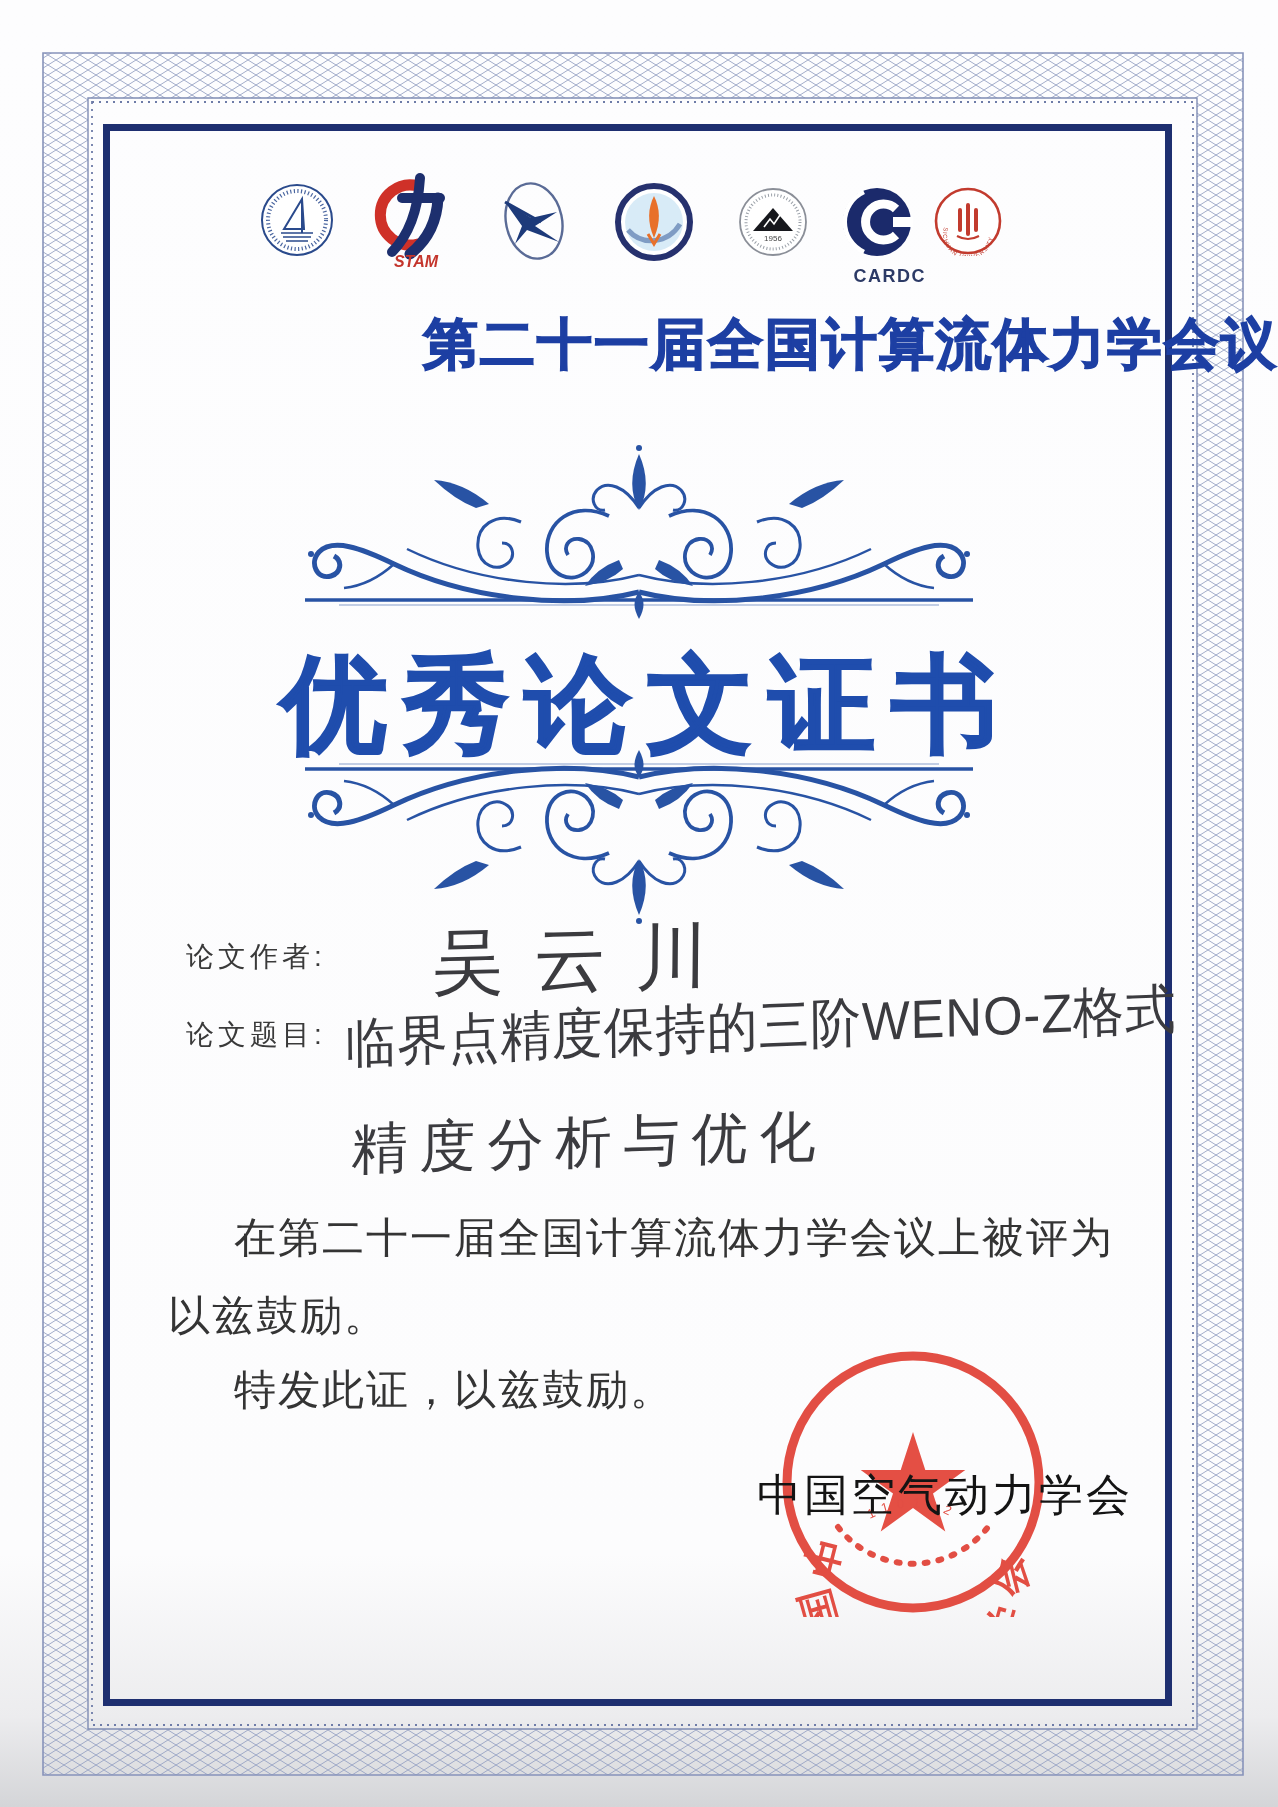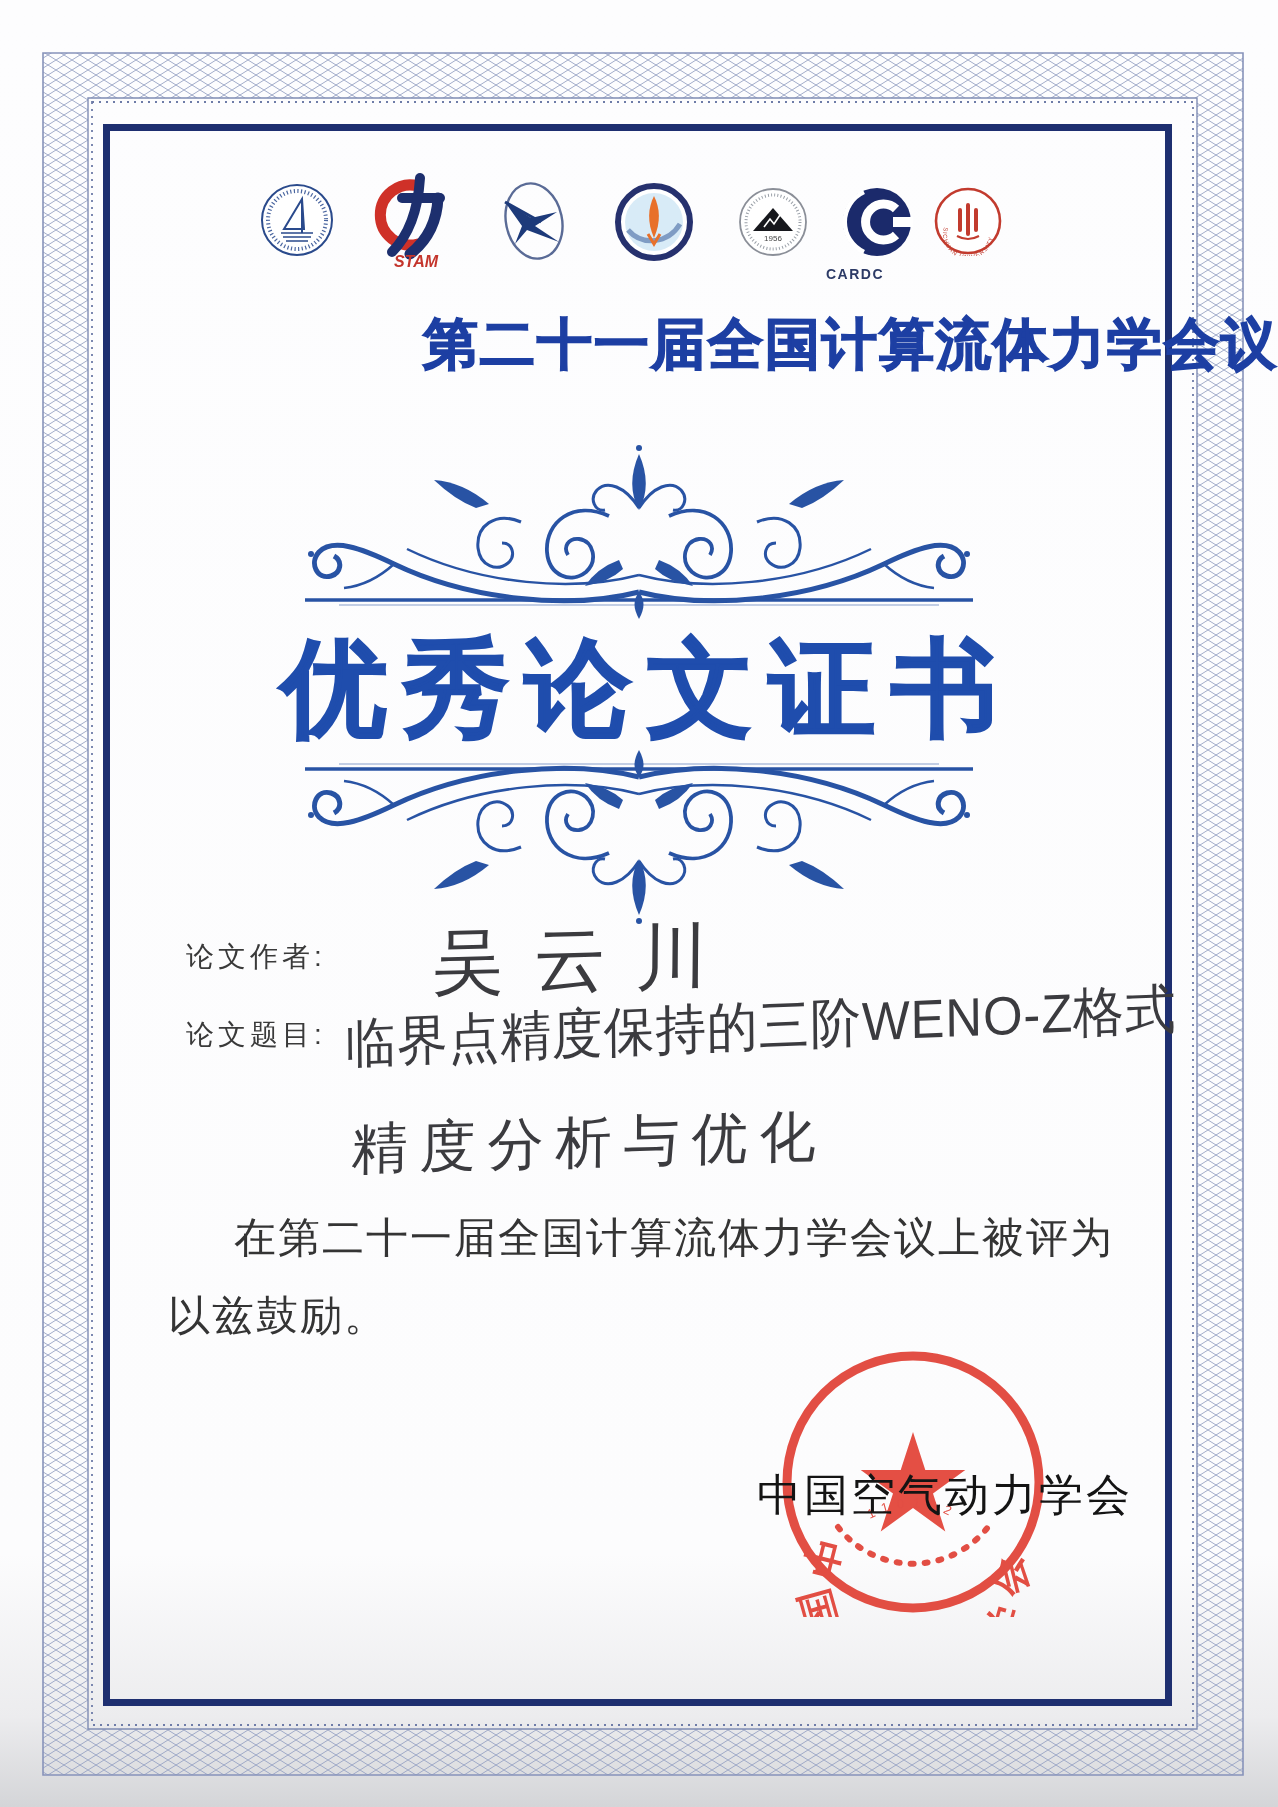--- a/index.html
+++ b/index.html
@@ -10,31 +10,31 @@
   }
   .abs{position:absolute;}
   
   .frame{
     left:103px;top:124px;width:1055px;height:1568px;
     border:7px solid #1e2f70;
   }
   
   .logo{position:absolute;}
   .logo-caption{
-    position:absolute;text-align:left;width:100%;
-    font-size:14px;letter-spacing:1.5px;color:#2c3a66;font-weight:bold;
+    position:absolute;text-align:right;width:100%;
+    font-size:18px;letter-spacing:1.5px;color:#2c3a66;font-weight:bold;
   }
   .conf-title{
     left:0;right:0;top:308px;text-align:right;
     font-size:55px;font-weight:900;color:#1d3fa3;
     letter-spacing:2px;-webkit-text-stroke:1.5px #1d3fa3;
     font-family:"Liberation Sans",sans-serif;
   }
   .main-title{
-    left:0;right:0;top:618px;text-align:center;
+    left:0;right:0;top:634px;text-align:center;
     font-size:106px;font-weight:900;color:#1f4dad;
     letter-spacing:16px;padding-left:16px;box-sizing:border-box;
     -webkit-text-stroke:2px #1f4dad;
     font-family:"DejaVu Serif","Liberation Serif",serif;
   }
   .label{
     font-size:28px;color:#3a3a3a;letter-spacing:4px;font-weight:500;
   }
   .hand{
     color:#3b3b3f;font-weight:500;
@@ -164,20 +164,21 @@
 
   <div class="abs label" style="left:186px;top:938px;">论文作者:</div>
   <div class="abs hand" style="left:432px;top:912px;font-size:72px;letter-spacing:30px;transform:rotate(-1.5deg) skewX(-2deg);">吴云川</div>
 
   <div class="abs label" style="left:186px;top:1016px;">论文题目:</div>
   <div class="abs hand" style="left:345px;top:1008px;font-size:54px;letter-spacing:1px;transform:rotate(-2.4deg) scaleX(0.94) skewX(-2deg);transform-origin:left top;white-space:nowrap;">临界点精度保持的三阶WENO-Z格式</div>
   <div class="abs hand" style="left:352px;top:1112px;font-size:56px;letter-spacing:12px;transform:rotate(-1.6deg) skewX(-2deg);transform-origin:left top;">精度分析与优化</div>
 
   <div class="abs body-line" style="left:234px;top:1210px;">在第二十一届全国计算流体力学会议上被评为</div>
   <div class="abs body-line" style="left:168px;top:1288px;">以兹鼓励。</div>
+  <div class="abs body-line" style="left:234px;top:1362px;">特发此证，以兹鼓励。</div>
 
   <svg class="abs" style="left:778px;top:1347px;" width="270" height="270" viewBox="0 0 270 270" opacity="0.9">
     <defs>
       <path id="sealArc" d="M39.7,190 A110,110 0 1 0 230.3,190"></path>
       <path id="serialArc" d="M72,188 A86,86 0 0 1 198,188"></path>
     </defs>
     <circle cx="135" cy="135" r="126" fill="none" stroke="#e03c30" stroke-width="9"></circle>
     <text font-size="40" font-weight="bold" fill="#e03c30" letter-spacing="17">
       <textPath href="#sealArc" startOffset="2">中国空气动力学会</textPath>
     </text>

